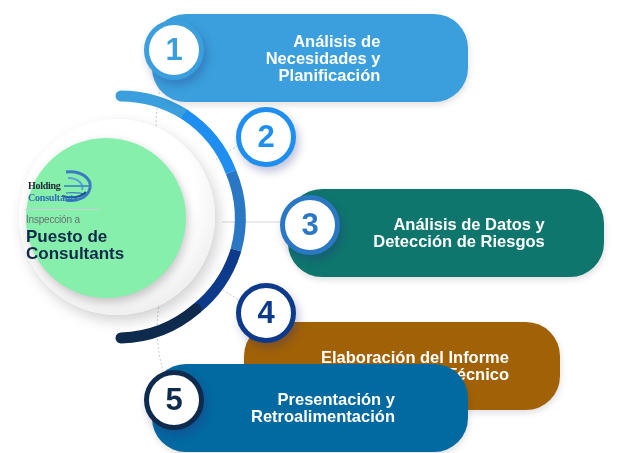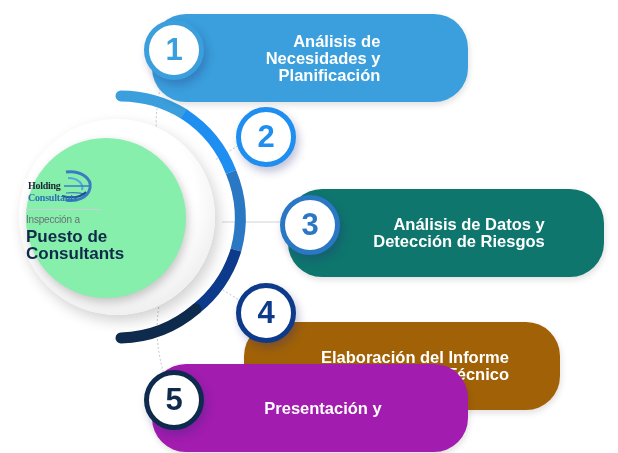--- a/index.html
+++ b/index.html
@@ -126,22 +126,23 @@
   <div class="pill" style="left:244px; top:282px; width:316px; background:#a16207;margin-top:40px;">
     <div class="label">
       <div>Elaboración del Informe</div>
       <div>Técnico</div>
     </div>
   </div>
   <div class="badge" style="left:236px; top:283px; border-color:#0d3a8a; color:#0d3a8a;">
     <span>4</span>
   </div>
 
-  <div class="pill" style="left:152px; top:364px; width:316px; background:#a21caf;">
+  <div class="pill" style="left:152px; top:364px; width:316px; background:#0369a1;">
     <div class="label">
       <div>Presentación y</div>
+      <div>Retroalimentación</div>
     </div>
   </div>
   <div class="badge" style="left:144px; top:370px; border-color:#0e2a4c; color:#0e2a4c;">
     <span>5</span>
   </div>
 
 </div>
 
 </body></html>

